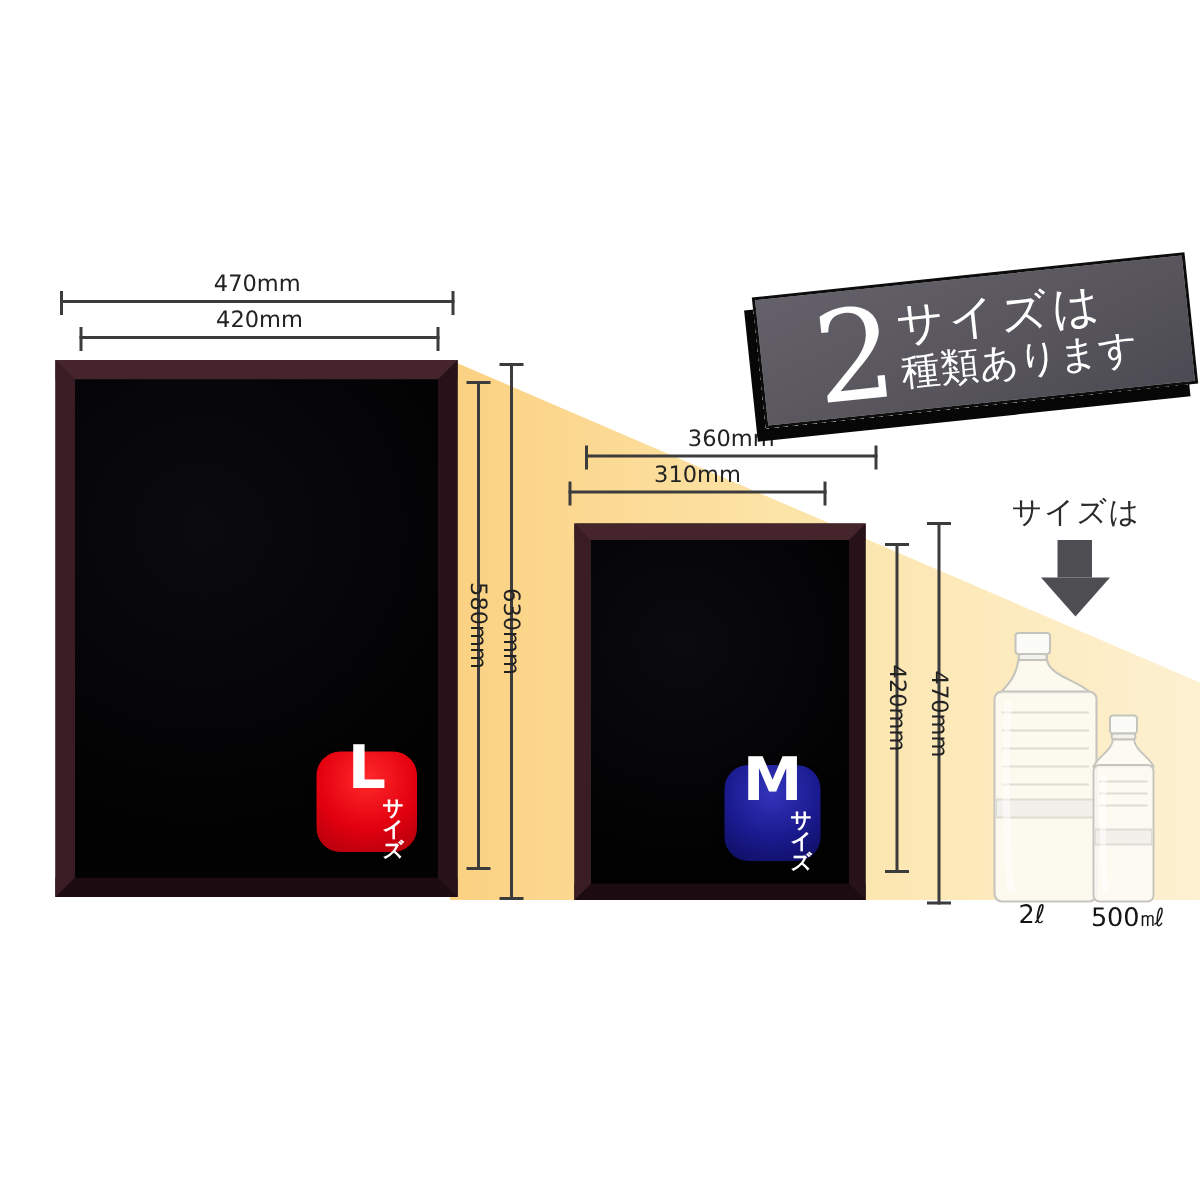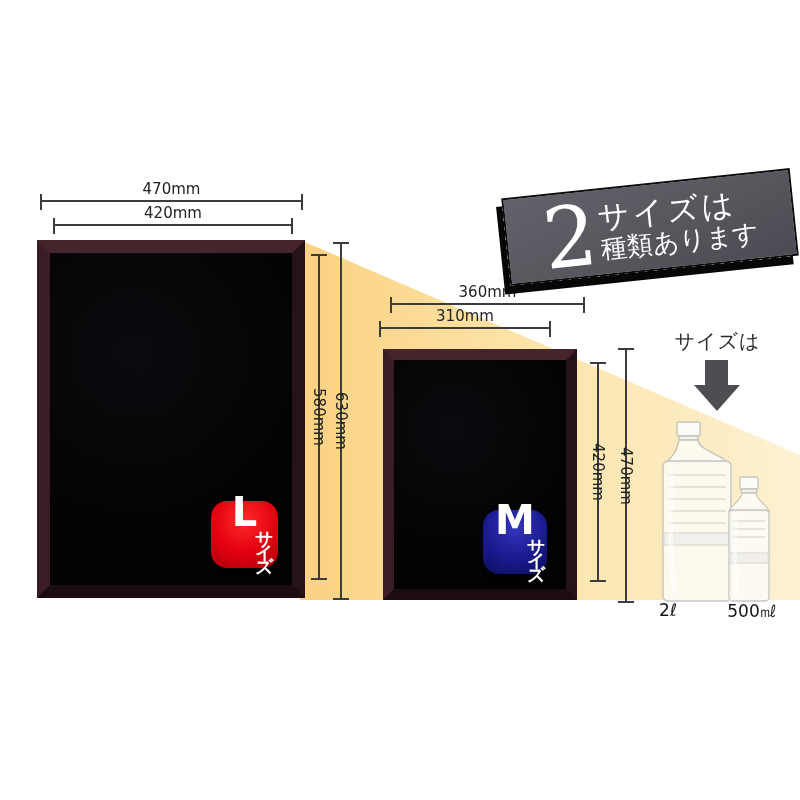--- a/index.html
+++ b/index.html
@@ -23,21 +23,21 @@
 
   
   .badge{position:absolute;z-index:3;border-radius:16px;display:flex;flex-direction:column;
          align-items:center;justify-content:center;color:#fff;font-weight:bold;
          box-shadow:0 2px 4px rgba(0,0,0,.45);}
   .badge-l{left:211px;top:501px;width:67px;height:67px;
            background:radial-gradient(circle at 50% 28%, #ff2a2a, var(--badge-red,#e3000f) 55%, #ad000c);}
   .badge-m{left:483px;top:510px;width:64px;height:64px;
            background:radial-gradient(circle at 50% 28%, #3434bd, var(--badge-blue,#1a1a8e) 55%, #0d0d5e);}
   .badge .letter{font-size:40px;line-height:34px;}
-  .badge .sub{font-size:18px;line-height:14px;margin-top:3px;letter-spacing:1px;margin-left:44px;}
+  .badge .sub{font-size:14px;line-height:14px;margin-top:3px;letter-spacing:1px;margin-left:44px;}
 
   
   .dim-h{position:absolute;z-index:4;border-top:2px solid var(--dim-line,#3c3c3c);}
   .dim-h .tick{position:absolute;top:-8px;width:2px;height:16px;background:var(--dim-line,#3c3c3c);}
   .dim-h .tk-l{left:0;} .dim-h .tk-r{right:0;}
   .dim-h .lbl{position:absolute;left:50%;transform:translateX(-50%);bottom:4px;
               font-size:15px;white-space:nowrap;color:#222;}
   .dim-v{position:absolute;z-index:4;border-left:2px solid var(--dim-line,#3c3c3c);}
   .dim-v .tick{position:absolute;left:-9px;width:16px;height:2px;background:var(--dim-line,#3c3c3c);}
   .dim-v .tk-t{top:0;} .dim-v .tk-b{bottom:0;}
@@ -61,21 +61,21 @@
              font-size:20px;letter-spacing:1px;color:#2b2b2b;}
   .arrow{position:absolute;z-index:4;}
   .arrow .stem{position:absolute;left:11px;top:0;width:23px;height:25px;background:var(--arrow-gray,#4e4e52);}
   .arrow .head{position:absolute;left:0;top:25px;width:0;height:0;
                border-left:23px solid transparent;border-right:23px solid transparent;
                border-top:26px solid var(--arrow-gray,#4e4e52);}
 
   
   .bottles-svg{position:absolute;left:650px;top:415px;z-index:2;}
   .bottle-label{position:absolute;z-index:4;font-size:17px;color:#151515;text-align:center;}
-  .lbl-2l{left:644px;top:600px;width:48px;}
+  .lbl-2l{left:664px;top:600px;width:48px;}
   .lbl-500{left:720px;top:600px;width:64px;}
 </style>
 </head>
 <body>
 
 <div class="stage">
 
   <svg class="fan-svg" width="800" height="800" aria-hidden="true">
     <defs>
       <linearGradient id="fanGrad" x1="0" y1="0" x2="1" y2="0">

